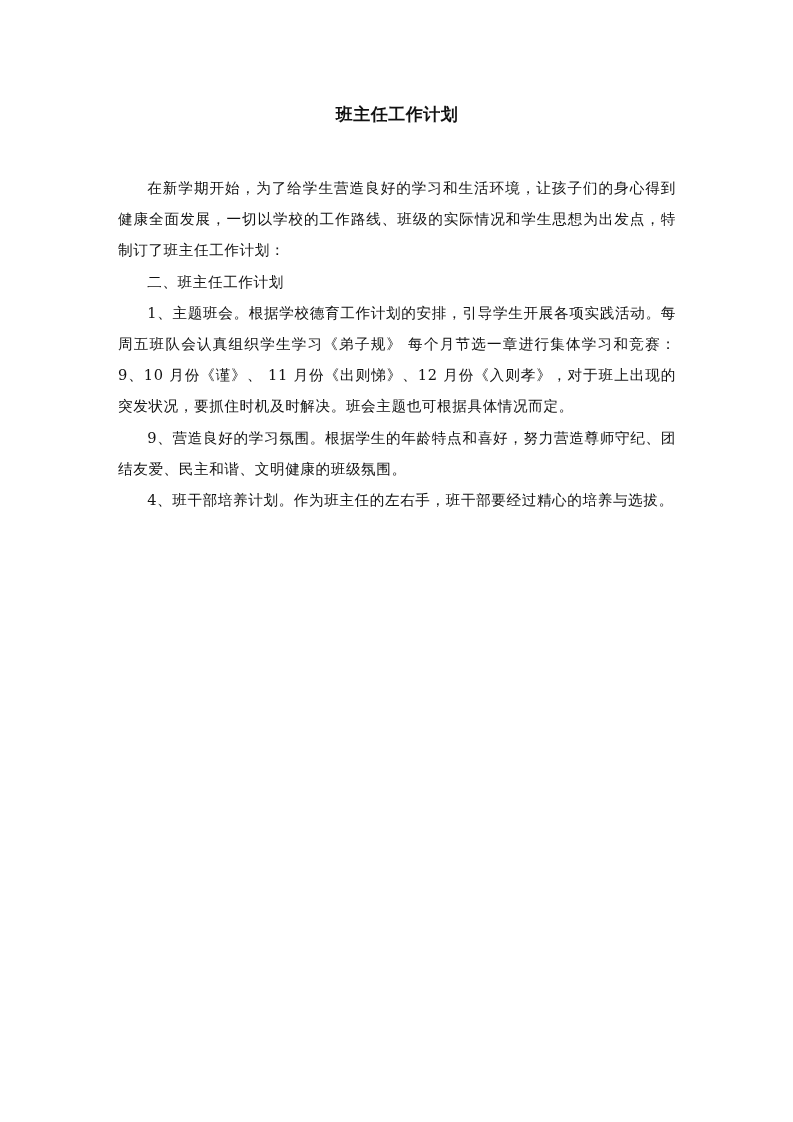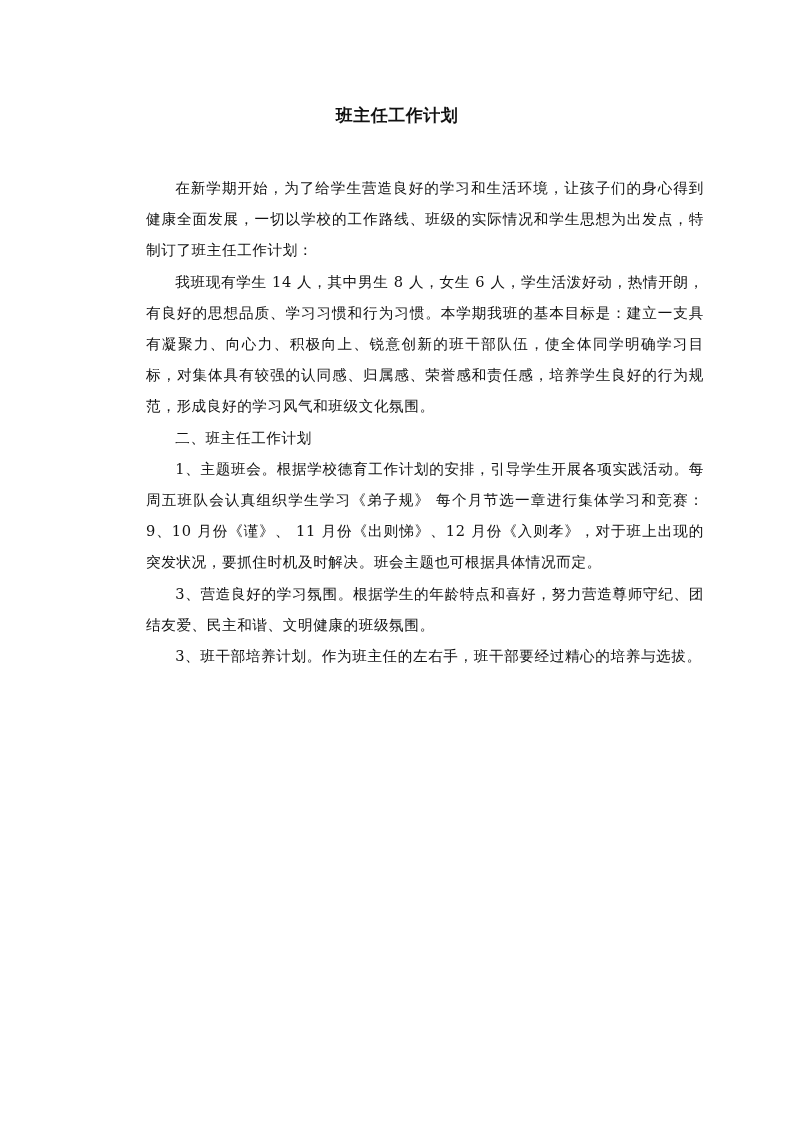--- a/index.html
+++ b/index.html
@@ -20,33 +20,32 @@
       left: 118px;
       top: 0;
       width: 558px;
     }
     .title {
       position: absolute;
       left: 0;
       top: 104px;
       width: 558px;
       text-align: center;
-      font-family: Liberation Serif, serif;
+      font-family: Liberation Mono, monospace;
       font-weight: bold;
       font-size: 17px;
       letter-spacing: 0.5px;
       line-height: 24px;
       margin: 0;
     }
     .body {
       position: absolute;
       left: 0;
       top: 172px;
       width: 558px;
-      margin-left: 28px;
     }
     .para {
       margin: 0;
       font-size: 14.6px;
       line-height: 31.2px;
       text-indent: 2em;
       text-align: justify;
       text-justify: inter-ideograph;
       letter-spacing: 0.6px;
     }
@@ -55,19 +54,18 @@
     }
   </style>
 </head>
 <body>
 
 <div class="page">
   <h1 class="title">班主任工作计划</h1>
 
   <div class="body">
     <p class="para">在新学期开始，为了给学生营造良好的学习和生活环境，让孩子们的身心得到健康全面发展，一切以学校的工作路线、班级的实际情况和学生思想为出发点，特制订了班主任工作计划：</p>
-    <p class="para">我班现有学生 14 人，其中男生 8 人，女生 6 人，学生活泼好动，热情开朗，有良好的思想品质、学习习惯和行为习惯。本学期我班的基本目标是：建立一支具有凝聚力、向心力、积极向上、锐意创新的班干部队伍，使全体同学明确学习目标，对集体具有较强的认同感、归属感、荣誉感和责任感，培养学生良好的行为规范，形成良好的学习风气和班级文化氛围。</p>
     <p class="para heading">二、班主任工作计划</p>
     <p class="para">1、主题班会。根据学校德育工作计划的安排，引导学生开展各项实践活动。每周五班队会认真组织学生学习《弟子规》 每个月节选一章进行集体学习和竞赛：9、10 月份《谨》、 11 月份《出则悌》、12 月份《入则孝》，对于班上出现的突发状况，要抓住时机及时解决。班会主题也可根据具体情况而定。</p>
-    <p class="para">3、营造良好的学习氛围。根据学生的年龄特点和喜好，努力营造尊师守纪、团结友爱、民主和谐、文明健康的班级氛围。</p>
-    <p class="para">3、班干部培养计划。作为班主任的左右手，班干部要经过精心的培养与选拔。</p>
+    <p class="para">9、营造良好的学习氛围。根据学生的年龄特点和喜好，努力营造尊师守纪、团结友爱、民主和谐、文明健康的班级氛围。</p>
+    <p class="para">4、班干部培养计划。作为班主任的左右手，班干部要经过精心的培养与选拔。</p>
   </div>
 </div>
 
 </body></html>

